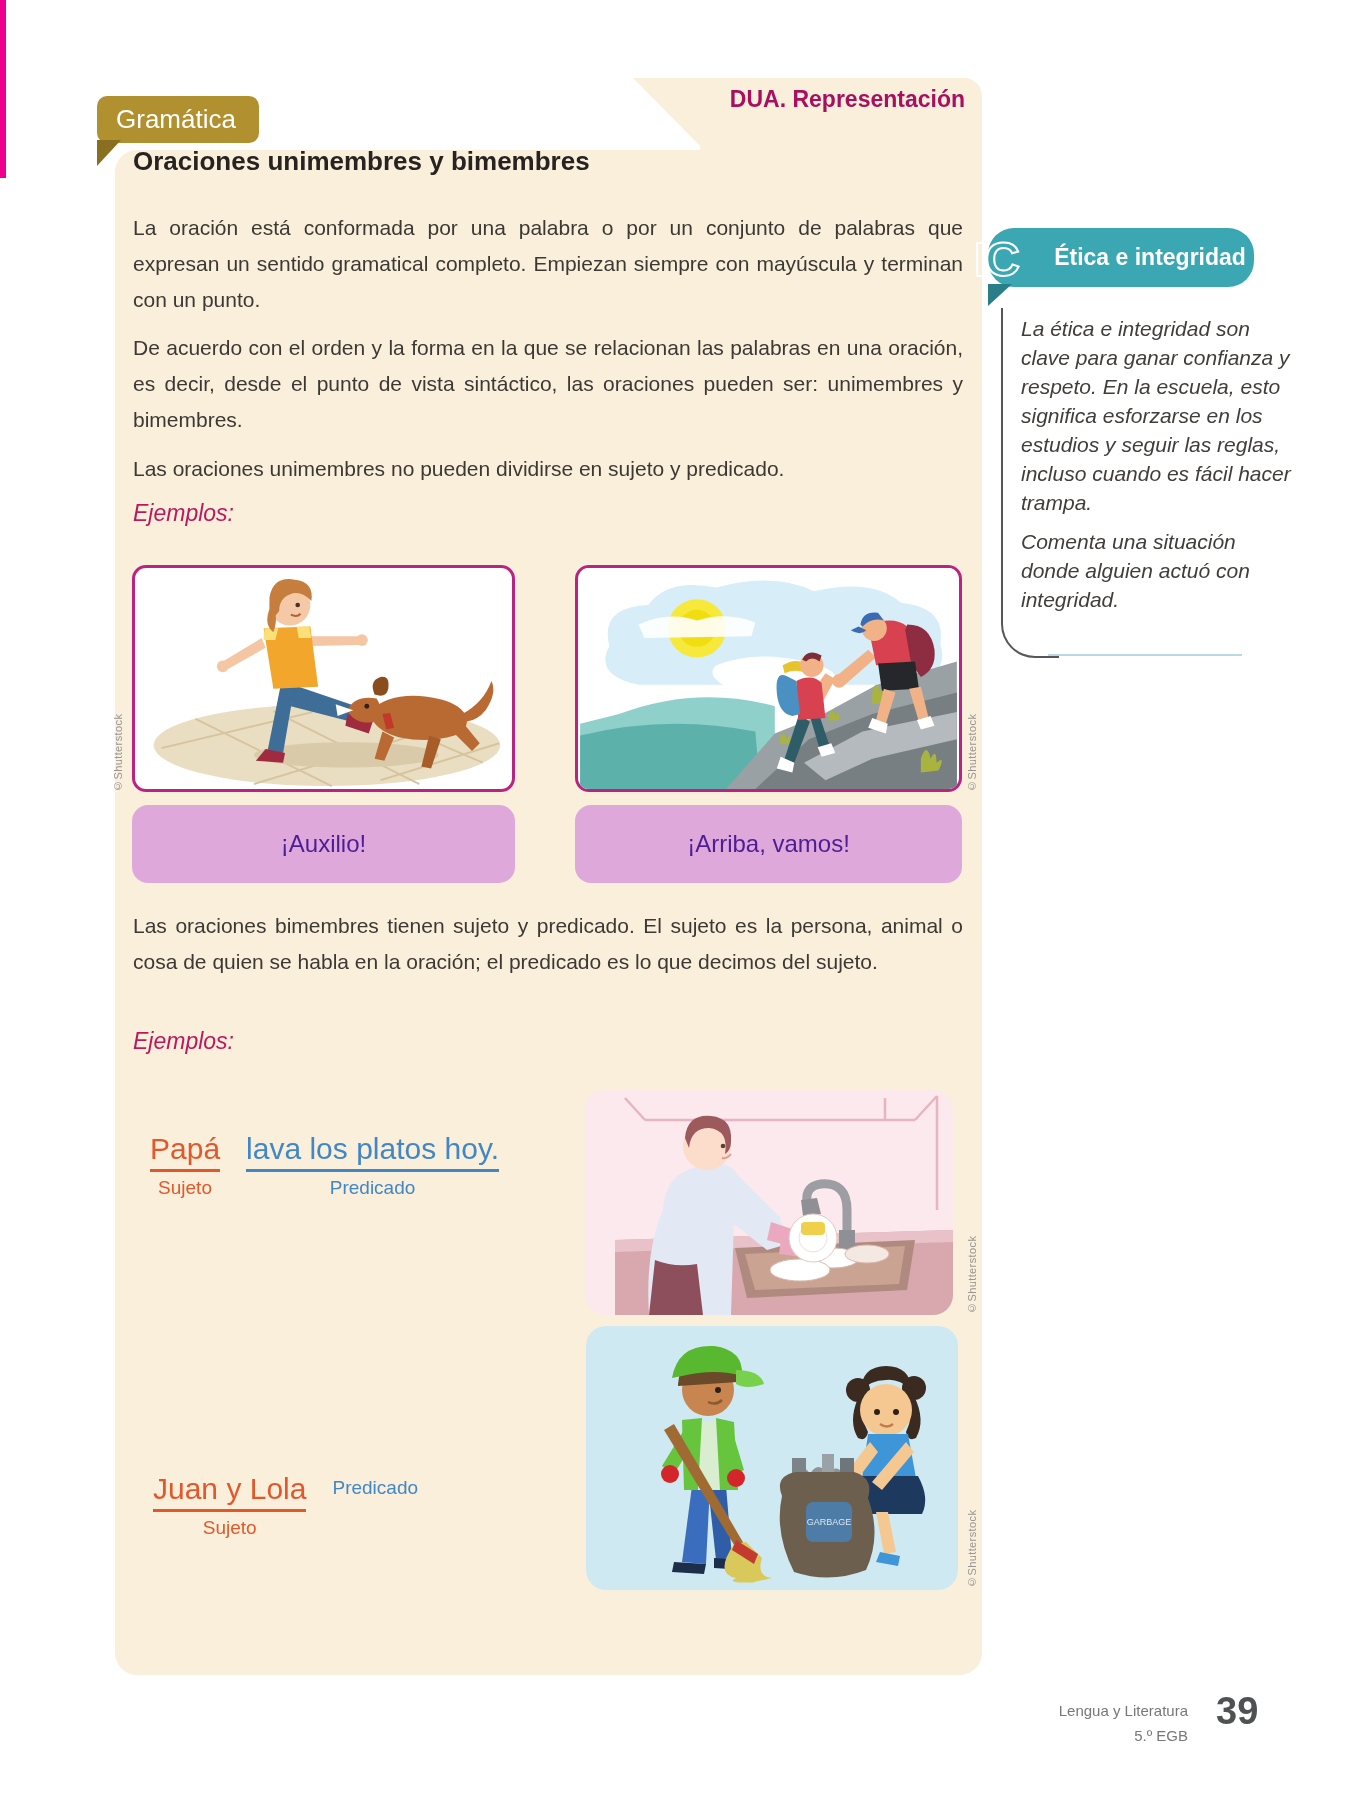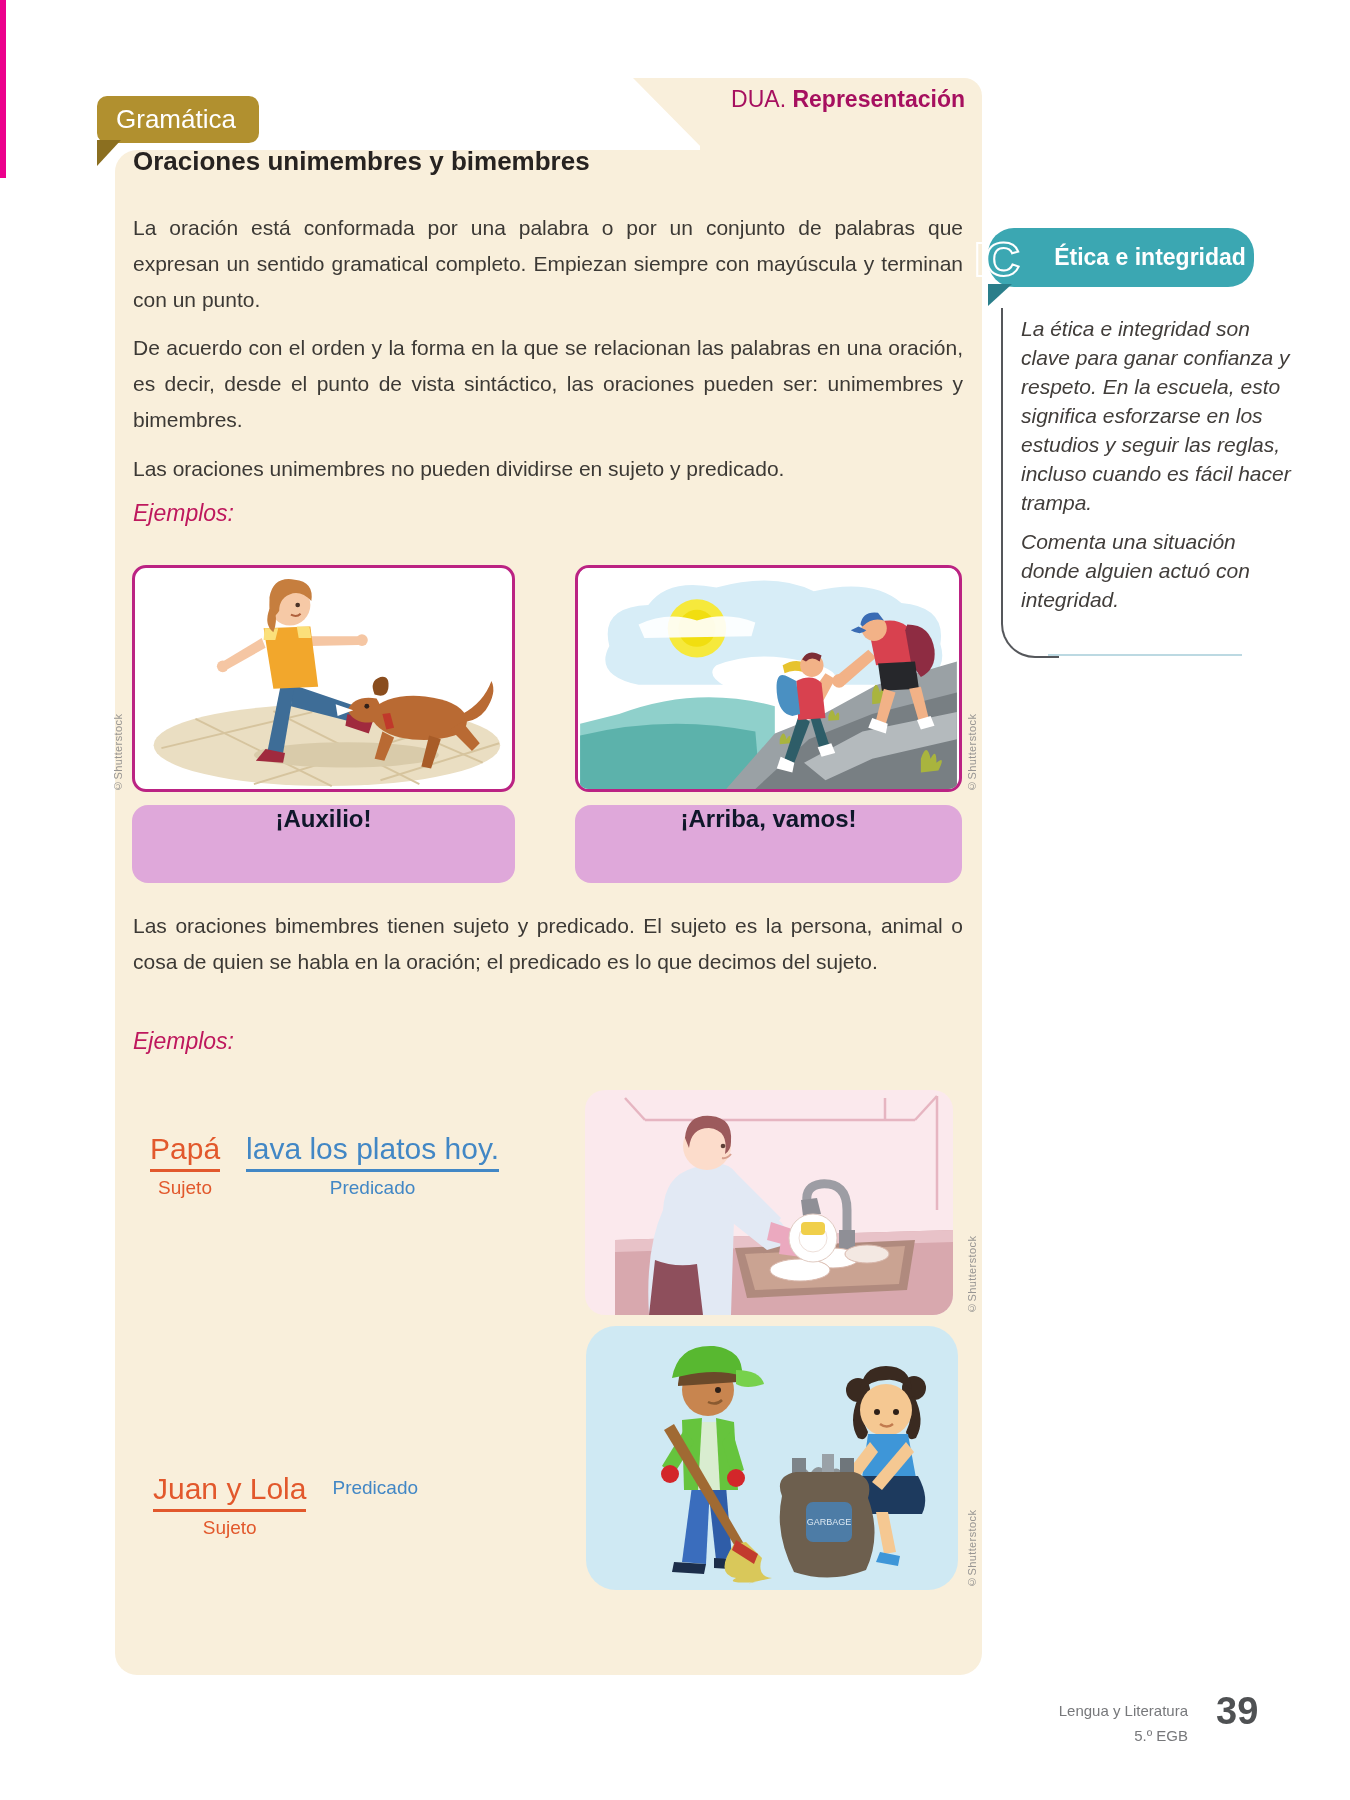--- a/index.html
+++ b/index.html
@@ -18,37 +18,37 @@
   .cream-wedge{left:633px;top:78px;width:75px;height:76px;background:#f9efdb;
                clip-path:polygon(0 0,100% 0,100% 100%);}
 
   
   .badge{left:97px;top:96px;width:162px;height:47px;background:#b1902f;border-radius:10px;
          color:#fff;font-size:26px;line-height:47px;padding-left:19px;box-sizing:border-box;}
   .badge-fold{left:97px;top:140px;width:24px;height:26px;background:#8b6f20;
               clip-path:polygon(0 0,100% 0,0 100%);}
 
   .dua{left:540px;top:86px;width:425px;text-align:right;font-size:23px;color:#a6105f;}
-  .dua b{font-weight:normal;}
+  .dua b{font-weight:bold;}
   .dua span{font-weight:600;}
 
   .title{left:133px;top:146px;font-size:26px;font-weight:bold;color:#272321;}
 
   .para{left:133px;width:830px;font-size:21px;line-height:36px;text-align:justify;color:#3c3935;}
   .oneline{left:133px;width:830px;font-size:21px;line-height:30px;color:#3c3935;}
   .examples{left:133px;font-size:23px;font-style:italic;color:#be185d;}
 
   
   .imgcard{background:#fff;border:3px solid #bb2383;border-radius:14px;box-sizing:border-box;overflow:hidden;}
   .imgcard svg{display:block;width:100%;height:100%;}
   .plain-img{border-radius:20px;overflow:hidden;}
   .plain-img svg{display:block;width:100%;height:100%;}
 
-  .caption{background:#dfa8da;border-radius:16px;color:#0f172a;font-size:24px;
-           display:flex;align-items:flex-start;justify-content:center;font-weight:bold;}
+  .caption{background:#dfa8da;border-radius:16px;color:#4c1d95;font-size:24px;
+           display:flex;align-items:center;justify-content:center;}
 
   .credit{font-size:11px;color:#979593;writing-mode:vertical-rl;transform:rotate(180deg);
           letter-spacing:.4px;}
 
   
   .sentence{white-space:nowrap;}
   .sent-part{display:inline-block;vertical-align:top;text-align:center;}
   .sent-word{display:inline-block;font-size:30px;padding-bottom:3px;border-bottom:3px solid currentColor;}
   .sent-label{font-size:19px;margin-top:5px;}
   .subj{color:#e2582c;}
@@ -236,21 +236,21 @@
       <circle cx="228" cy="148" r="14" fill="none" stroke="#eee0da"></circle>
       <rect x="216" y="132" width="24" height="13" rx="4" fill="#f0cf4a"></rect>
       <circle cx="122" cy="56" r="24" fill="#fcdccb"></circle>
       <path d="M100 48 Q102 24 126 26 Q148 28 146 52 Q146 60 140 64 Q144 40 124 38 Q106 38 104 58 Z" fill="#9c5a5c"></path>
       <circle cx="138" cy="56" r="2.3" fill="#5c4038"></circle>
       <path d="M146 64 q-4 5 -9 4" stroke="#d8a08e" stroke-width="2" fill="none"></path>
     </svg>
   </div>
   <div class="abs credit" style="left:966px;top:1222px;height:92px;">©Shutterstock</div>
 
-  <div class="abs plain-img" style="left:586px;top:1326px;width:372px;height:264px;border-radius:30px;">
+  <div class="abs plain-img" style="left:586px;top:1326px;width:372px;height:264px;">
     <svg viewBox="0 0 372 264">
       <rect width="372" height="264" fill="#cfe9f3"></rect>
       <path d="M96 236 L106 160 L124 160 L120 238 Z" fill="#3a6dbd"></path>
       <path d="M122 160 L140 160 L146 232 L130 234 Z" fill="#2f5da8"></path>
       <path d="M88 236 L120 238 L118 248 L86 246 Z" fill="#1c2e4a"></path>
       <path d="M128 232 L160 234 L160 244 L128 242 Z" fill="#1c2e4a"></path>
       <path d="M100 96 L142 96 L148 164 L100 164 Z" fill="#d9edd0"></path>
       <path d="M96 94 L116 92 L112 164 L98 164 Z" fill="#66c43d"></path>
       <path d="M130 92 L148 96 L152 164 L134 164 Z" fill="#66c43d"></path>
       <path d="M98 104 L76 140 L88 148 L108 116 Z" fill="#66c43d"></path>

